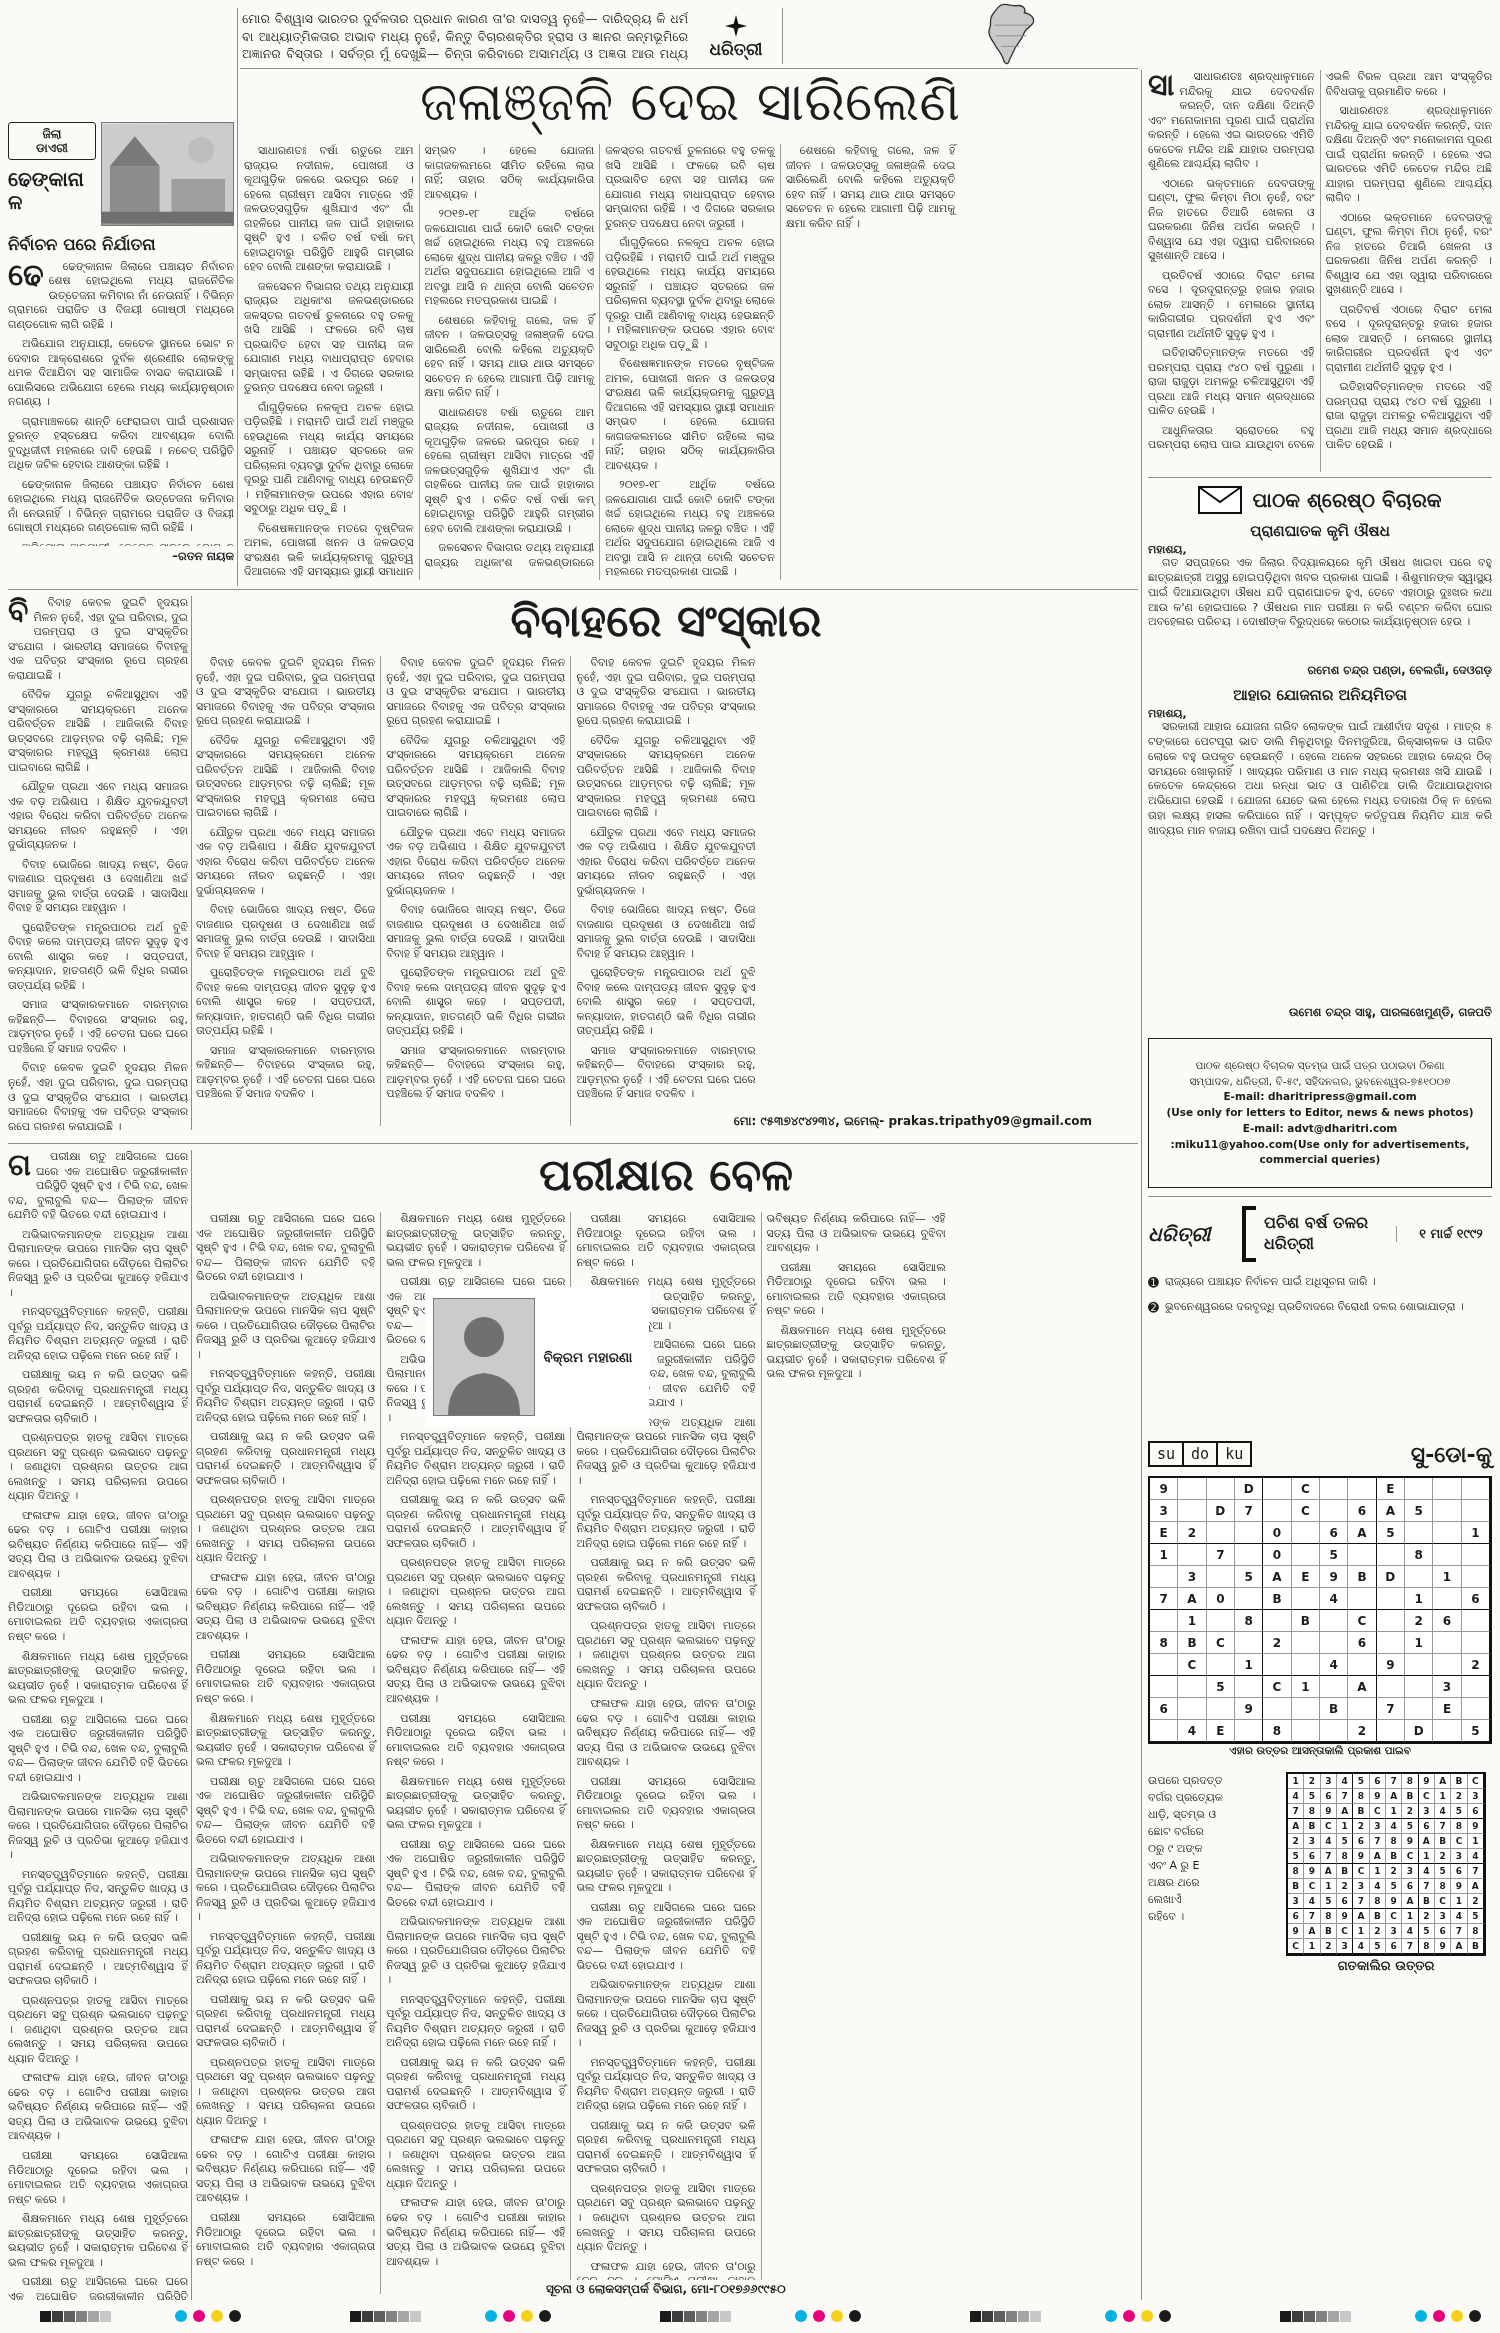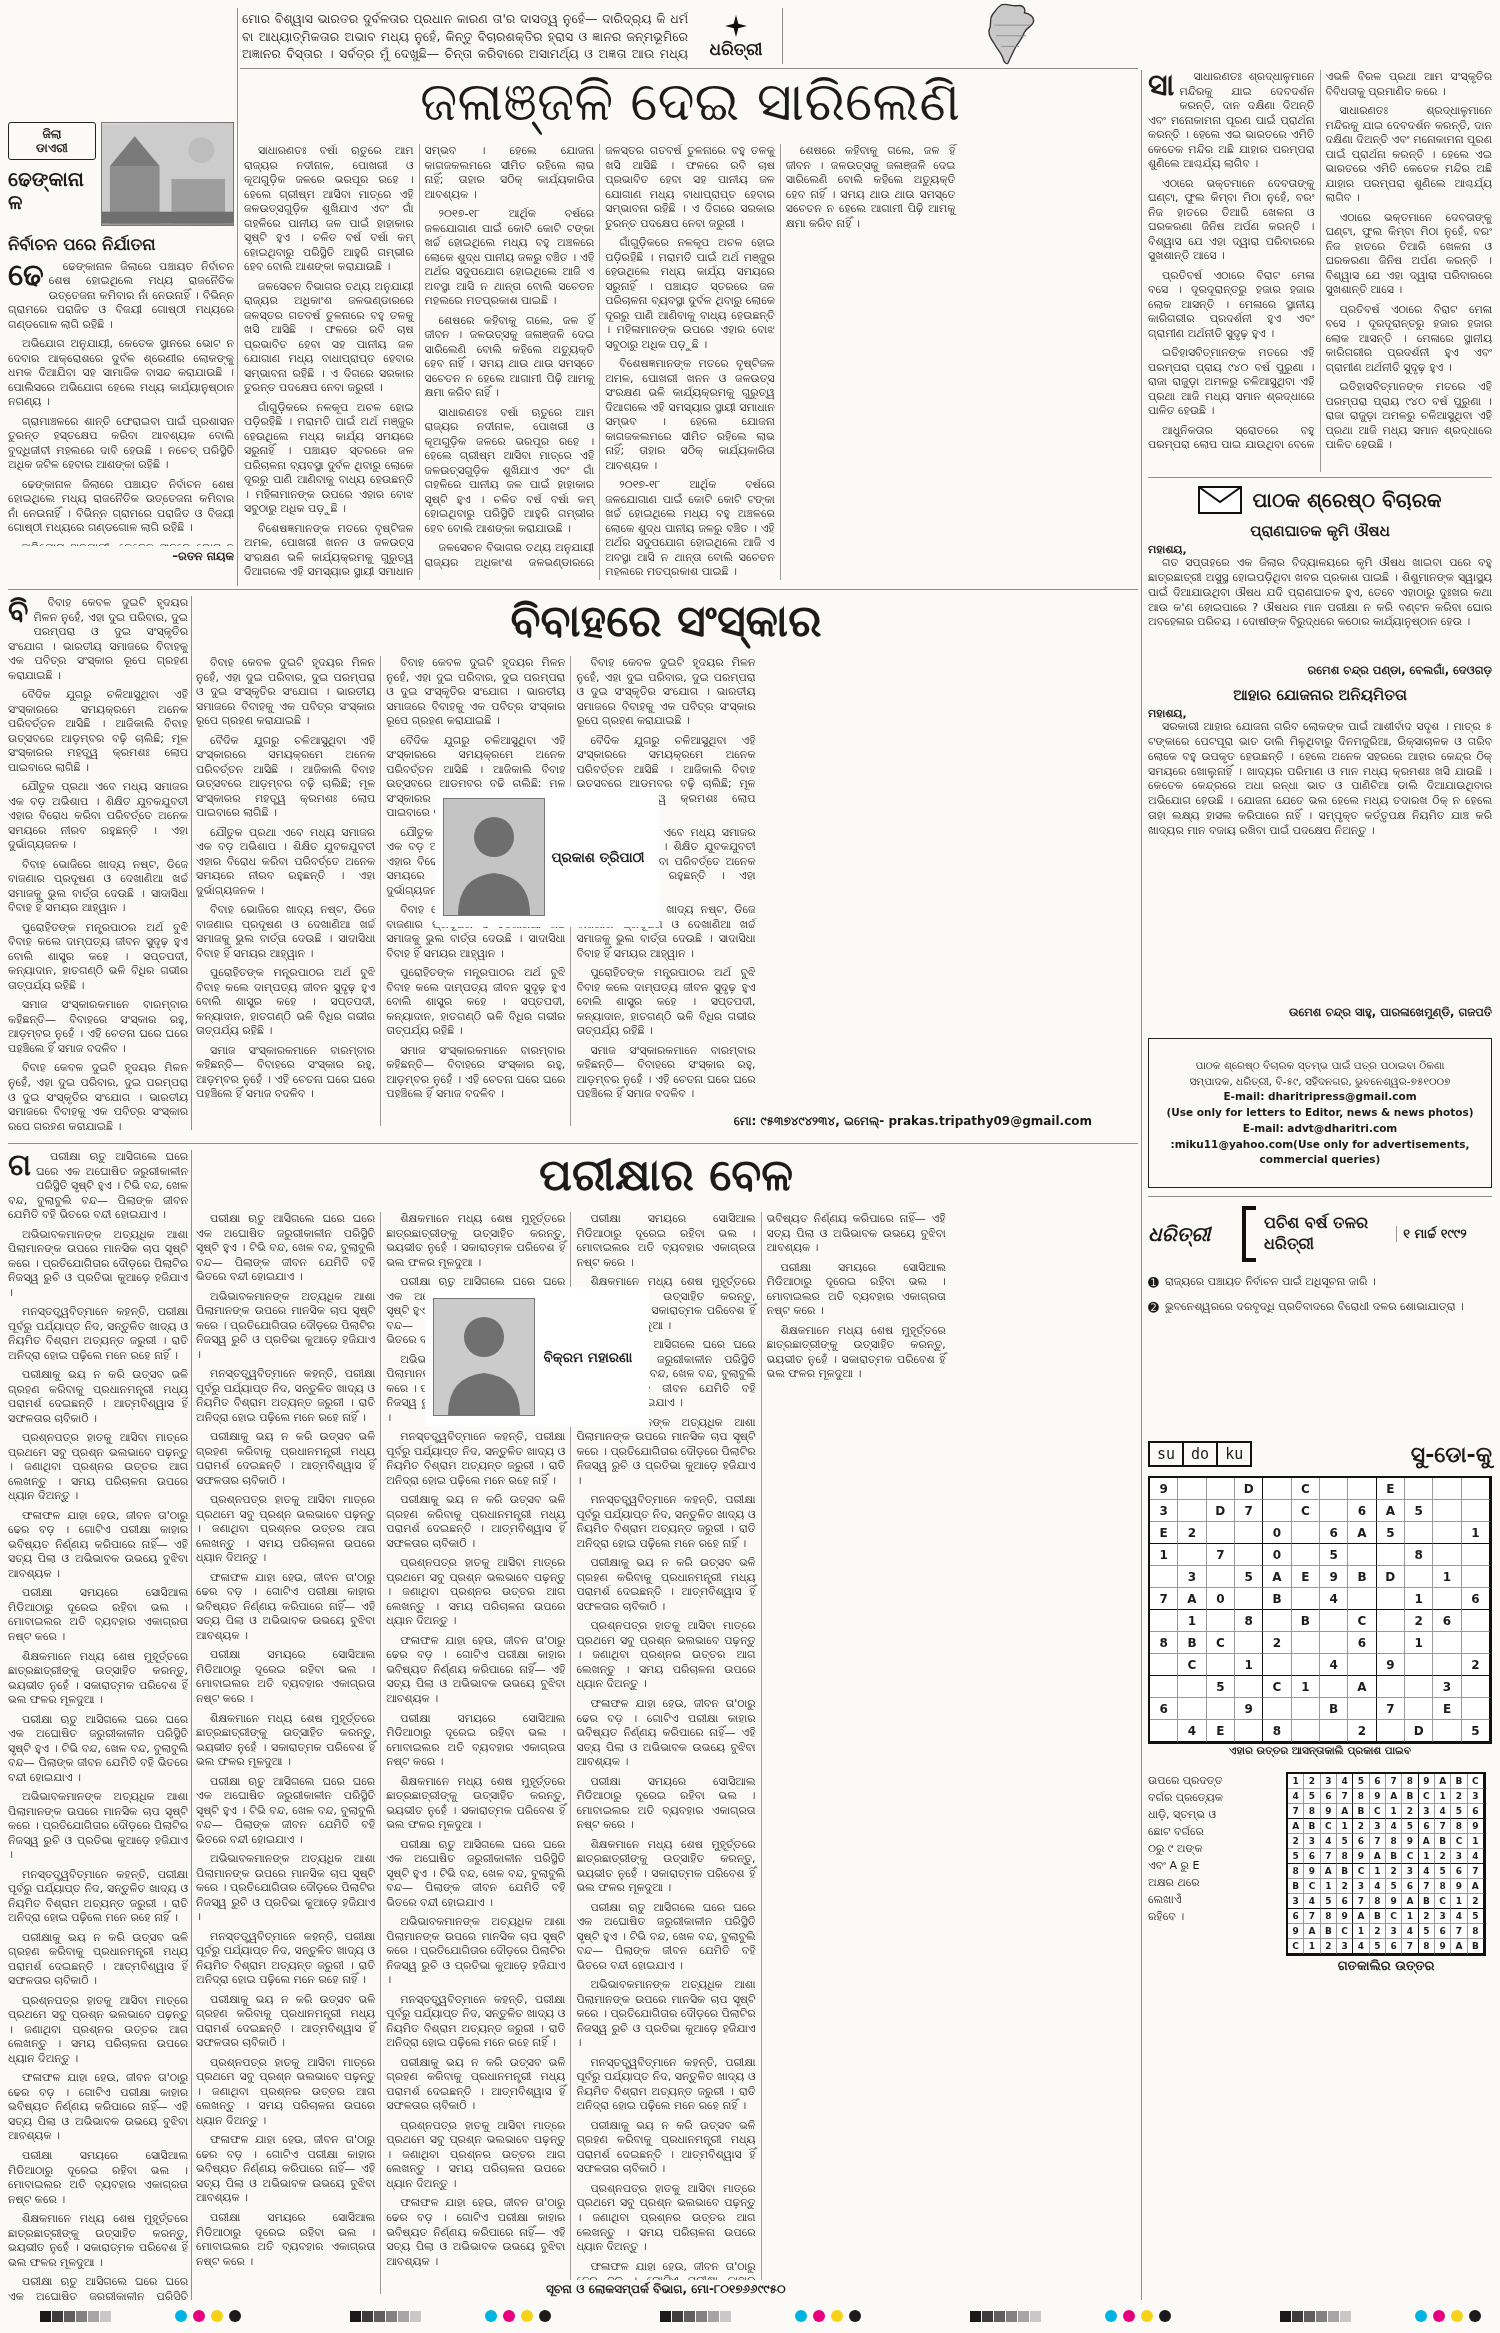--- a/index.html
+++ b/index.html
@@ -65,21 +65,21 @@
 
   .contact{border:1.5px solid #222;padding:8px 6px;display:flex;flex-direction:column;justify-content:center;}
   .contact div{font-size:10.5px;text-align:center;line-height:1.5;}
   .contact div:nth-child(n+3){font-weight:bold;}
 
   
   .y25-top{display:flex;align-items:center;gap:8px;}
   .y25-brand{font-size:20px;font-weight:bold;font-style:italic;width:86px;}
   .y25-bracket{width:10px;height:48px;border-left:4px solid #111;border-top:4px solid #111;border-bottom:4px solid #111;}
   .y25-title{font-size:16px;font-weight:bold;width:124px;line-height:1.3;}
-  .y25-date{font-size:13px;font-weight:bold;text-align:center;width:64px;border-left:1px solid #999;padding-left:6px;}
+  .y25-date{font-size:13px;font-weight:bold;text-align:center;width:64px;border-left:1px solid #999;padding-left:22px;}
   .y25-items{margin-top:12px;}
   .y25-item{display:flex;gap:6px;font-size:11px;line-height:1.4;margin-bottom:7px;text-align:justify;}
   .marker{font-size:13px;flex:0 0 auto;}
 
   
   .sud-head{display:flex;align-items:center;justify-content:space-between;}
   .sud-logo{display:flex;}
   .sud-logo span{border:2px solid #111;border-right-width:0;padding:2px 7px;font-weight:normal;font-size:15px;font-family:"DejaVu Sans Mono",monospace;}
   .sud-logo span:last-child{border-right-width:2px;}
   .sud-title{font-size:22px;font-weight:bold;}
@@ -581,30 +581,20 @@
         <p>ବିବାହ ଭୋଜିରେ ଖାଦ୍ୟ ନଷ୍ଟ, ଡିଜେ ବାଜଣାର ପ୍ରଦୂଷଣ ଓ ଦେଖାଣିଆ ଖର୍ଚ୍ଚ ସମାଜକୁ ଭୁଲ ବାର୍ତ୍ତା ଦେଉଛି । ସାଦାସିଧା ବିବାହ ହିଁ ସମୟର ଆହ୍ୱାନ ।</p>
         <p>ପୁରୋହିତଙ୍କ ମନ୍ତ୍ରପାଠର ଅର୍ଥ ବୁଝି ବିବାହ କଲେ ଦାମ୍ପତ୍ୟ ଜୀବନ ସୁଦୃଢ଼ ହୁଏ ବୋଲି ଶାସ୍ତ୍ର କହେ । ସପ୍ତପଦୀ, କନ୍ୟାଦାନ, ହାତଗଣ୍ଠି ଭଳି ବିଧିର ଗଭୀର ତାତ୍ପର୍ଯ୍ୟ ରହିଛି ।</p>
         <p>ସମାଜ ସଂସ୍କାରକମାନେ ବାରମ୍ବାର କହିଛନ୍ତି— ବିବାହରେ ସଂସ୍କାର ରହୁ, ଆଡ଼ମ୍ବର ନୁହେଁ । ଏହି ଚେତନା ଘରେ ଘରେ ପହଞ୍ଚିଲେ ହିଁ ସମାଜ ବଦଳିବ ।</p>
         <p>ବିବାହ କେବଳ ଦୁଇଟି ହୃଦୟର ମିଳନ ନୁହେଁ, ଏହା ଦୁଇ ପରିବାର, ଦୁଇ ପରମ୍ପରା ଓ ଦୁଇ ସଂସ୍କୃତିର ସଂଯୋଗ । ଭାରତୀୟ ସମାଜରେ ବିବାହକୁ ଏକ ପବିତ୍ର ସଂସ୍କାର ରୂପେ ଗ୍ରହଣ କରାଯାଇଛି ।</p>
         <p>ବୈଦିକ ଯୁଗରୁ ଚଳିଆସୁଥିବା ଏହି ସଂସ୍କାରରେ ସମୟକ୍ରମେ ଅନେକ ପରିବର୍ତ୍ତନ ଆସିଛି । ଆଜିକାଲି ବିବାହ ଉତ୍ସବରେ ଆଡ଼ମ୍ବର ବଢ଼ି ଚାଲିଛି; ମୂଳ ସଂସ୍କାରର ମହତ୍ତ୍ୱ କ୍ରମଶଃ ଲୋପ ପାଇବାରେ ଲାଗିଛି ।</p>
         <p>ଯୌତୁକ ପ୍ରଥା ଏବେ ମଧ୍ୟ ସମାଜର ଏକ ବଡ଼ ଅଭିଶାପ । ଶିକ୍ଷିତ ଯୁବକଯୁବତୀ ଏହାର ବିରୋଧ କରିବା ପରିବର୍ତ୍ତେ ଅନେକ ସମୟରେ ନୀରବ ରହୁଛନ୍ତି । ଏହା ଦୁର୍ଭାଗ୍ୟଜନକ ।</p>
         <p>ବିବାହ ଭୋଜିରେ ଖାଦ୍ୟ ନଷ୍ଟ, ଡିଜେ ବାଜଣାର ପ୍ରଦୂଷଣ ଓ ଦେଖାଣିଆ ଖର୍ଚ୍ଚ ସମାଜକୁ ଭୁଲ ବାର୍ତ୍ତା ଦେଉଛି । ସାଦାସିଧା ବିବାହ ହିଁ ସମୟର ଆହ୍ୱାନ ।</p>
         <p>ପୁରୋହିତଙ୍କ ମନ୍ତ୍ରପାଠର ଅର୍ଥ ବୁଝି ବିବାହ କଲେ ଦାମ୍ପତ୍ୟ ଜୀବନ ସୁଦୃଢ଼ ହୁଏ ବୋଲି ଶାସ୍ତ୍ର କହେ । ସପ୍ତପଦୀ, କନ୍ୟାଦାନ, ହାତଗଣ୍ଠି ଭଳି ବିଧିର ଗଭୀର ତାତ୍ପର୍ଯ୍ୟ ରହିଛି ।</p>
         <p>ସମାଜ ସଂସ୍କାରକମାନେ ବାରମ୍ବାର କହିଛନ୍ତି— ବିବାହରେ ସଂସ୍କାର ରହୁ, ଆଡ଼ମ୍ବର ନୁହେଁ । ଏହି ଚେତନା ଘରେ ଘରେ ପହଞ୍ଚିଲେ ହିଁ ସମାଜ ବଦଳିବ ।</p>
       </div>
-    <div class="inset" style="left:244px;top:196px">
-      <div class="photo portrait">
-        <svg width="100" height="116" viewBox="0 0 100 116">
-          <rect width="100" height="116" fill="#c4c4c4"></rect>
-          <circle cx="50" cy="38" r="20" fill="#6e6e6e"></circle>
-          <path d="M14 116 Q14 78 50 74 Q86 78 86 116 Z" fill="#6e6e6e"></path>
-        </svg>
-      </div>
-      <div class="inset-cap">ପ୍ରକାଶ ତ୍ରିପାଠୀ</div>
-    </div>
     <div class="art-footer" style="right:40px;bottom:2px">ମୋ: ୯୫୩୭୪୯୪୨୩୪, ଇମେଲ୍- prakas.tripathy09@gmail.com</div>
   </section>
 
   <div class="abs body-text" style="left:8px;top:1150px;width:180px;height:1150px">
     <span class="dropcap">ଗ</span>
   <p>ପରୀକ୍ଷା ଋତୁ ଆସିଗଲେ ଘରେ ଘରେ ଏକ ଅଘୋଷିତ ଜରୁରୀକାଳୀନ ପରିସ୍ଥିତି ସୃଷ୍ଟି ହୁଏ । ଟିଭି ବନ୍ଦ, ଖେଳ ବନ୍ଦ, ବୁଲାବୁଲି ବନ୍ଦ— ପିଲାଙ୍କ ଜୀବନ ଯେମିତି ବହି ଭିତରେ ବନ୍ଦୀ ହୋଇଯାଏ ।</p>
       <p>ଅଭିଭାବକମାନଙ୍କ ଅତ୍ୟଧିକ ଆଶା ପିଲାମାନଙ୍କ ଉପରେ ମାନସିକ ଚାପ ସୃଷ୍ଟି କରେ । ପ୍ରତିଯୋଗିତାର ଦୌଡ଼ରେ ପିଲାଟିର ନିଜସ୍ୱ ରୁଚି ଓ ପ୍ରତିଭା କୁଆଡ଼େ ହଜିଯାଏ ।</p>
       <p>ମନସ୍ତତ୍ତ୍ୱବିତ୍‌ମାନେ କହନ୍ତି, ପରୀକ୍ଷା ପୂର୍ବରୁ ପର୍ଯ୍ୟାପ୍ତ ନିଦ, ସନ୍ତୁଳିତ ଖାଦ୍ୟ ଓ ନିୟମିତ ବିଶ୍ରାମ ଅତ୍ୟନ୍ତ ଜରୁରୀ । ରାତି ଅନିଦ୍ରା ହୋଇ ପଢ଼ିଲେ ମନେ ରହେ ନାହିଁ ।</p>
       <p>ପରୀକ୍ଷାକୁ ଭୟ ନ କରି ଉତ୍ସବ ଭଳି ଗ୍ରହଣ କରିବାକୁ ପ୍ରଧାନମନ୍ତ୍ରୀ ମଧ୍ୟ ପରାମର୍ଶ ଦେଇଛନ୍ତି । ଆତ୍ମବିଶ୍ୱାସ ହିଁ ସଫଳତାର ଚାବିକାଠି ।</p>
       <p>ପ୍ରଶ୍ନପତ୍ର ହାତକୁ ଆସିବା ମାତ୍ରେ ପ୍ରଥମେ ସବୁ ପ୍ରଶ୍ନ ଭଲଭାବେ ପଢ଼ନ୍ତୁ । ଜଣାଥିବା ପ୍ରଶ୍ନର ଉତ୍ତର ଆଗ ଲେଖନ୍ତୁ । ସମୟ ପରିଚାଳନା ଉପରେ ଧ୍ୟାନ ଦିଅନ୍ତୁ ।</p>

